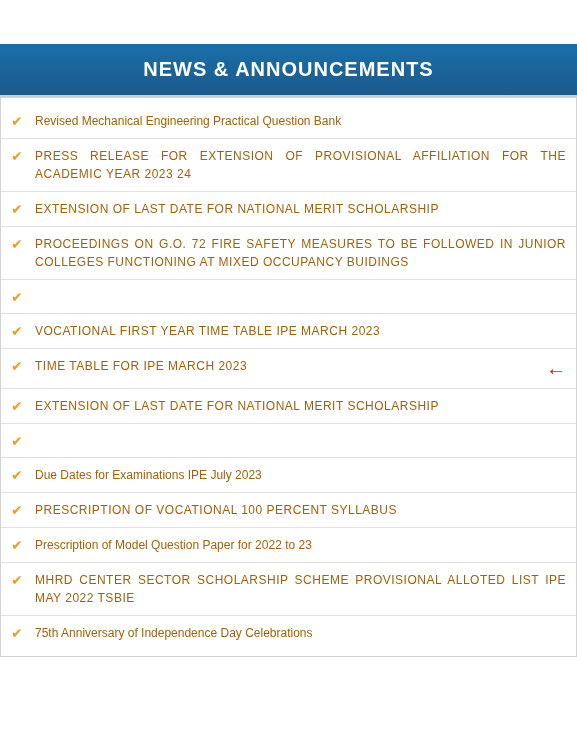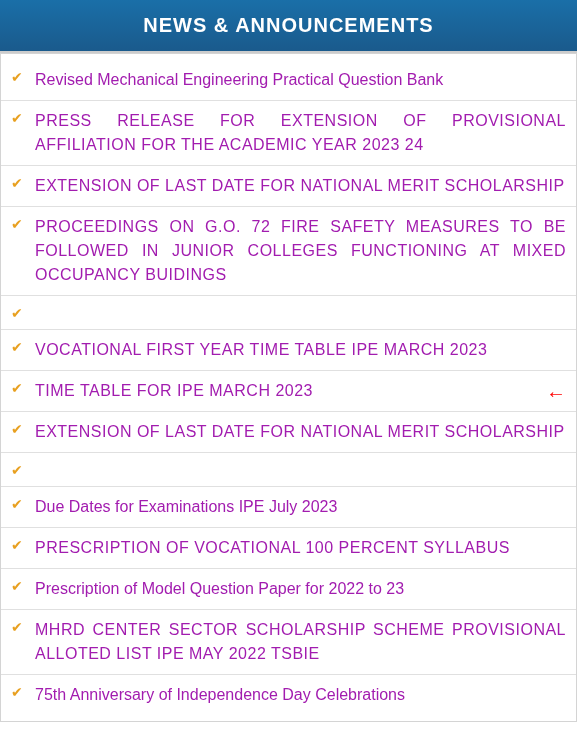--- a/index.html
+++ b/index.html
@@ -18,20 +18,21 @@
 
     .header {
       background: linear-gradient(to bottom, #1a6fa8, #1a5a8c);
       color: #fff;
       text-align: center;
       padding: 14px 10px;
       font-size: 20px;
       font-weight: bold;
       letter-spacing: 1px;
       border-bottom: 2px solid #ccc;
+      margin-top: 44px;
     }
 
     .news-list {
       list-style: none;
       padding: 6px 0;
       border: 1px solid #d4d4d4;
     }
 
     .news-item {
       display: flex;
@@ -48,22 +49,22 @@
     .check-icon {
       color: #e8a020;
       font-size: 14px;
       margin-right: 10px;
       margin-top: 1px;
       flex-shrink: 0;
       min-width: 14px;
     }
 
     .news-text {
-      font-size: 16px;
-      color: #a21caf;
+      font-size: 12px;
+      color: #a16207;
       line-height: 1.5;
       text-align: justify;
       flex: 1;
     }
 
     .news-text.uppercase {
       text-transform: uppercase;
       font-weight: normal;
       letter-spacing: 0.5px;
     }

